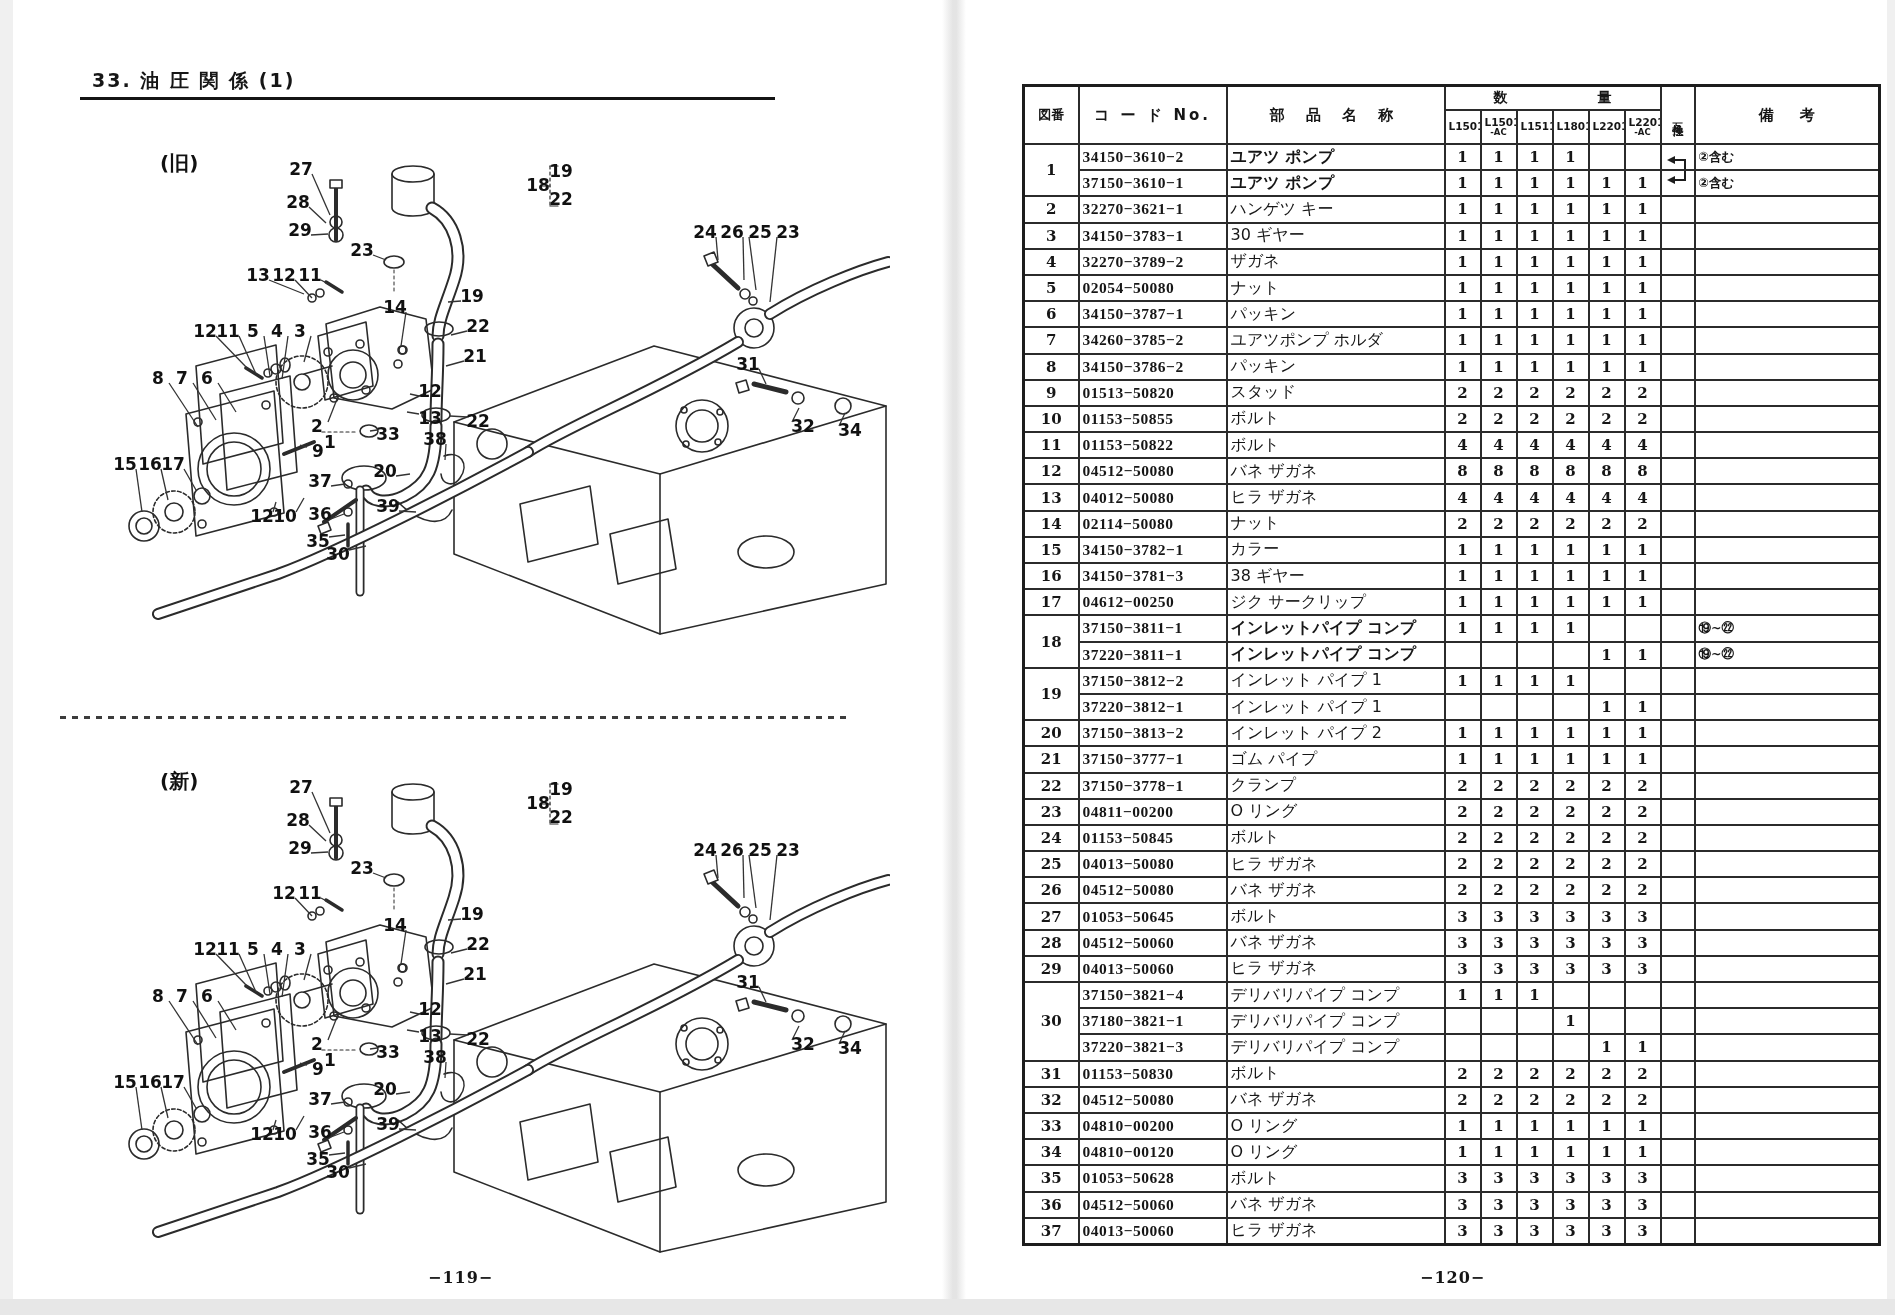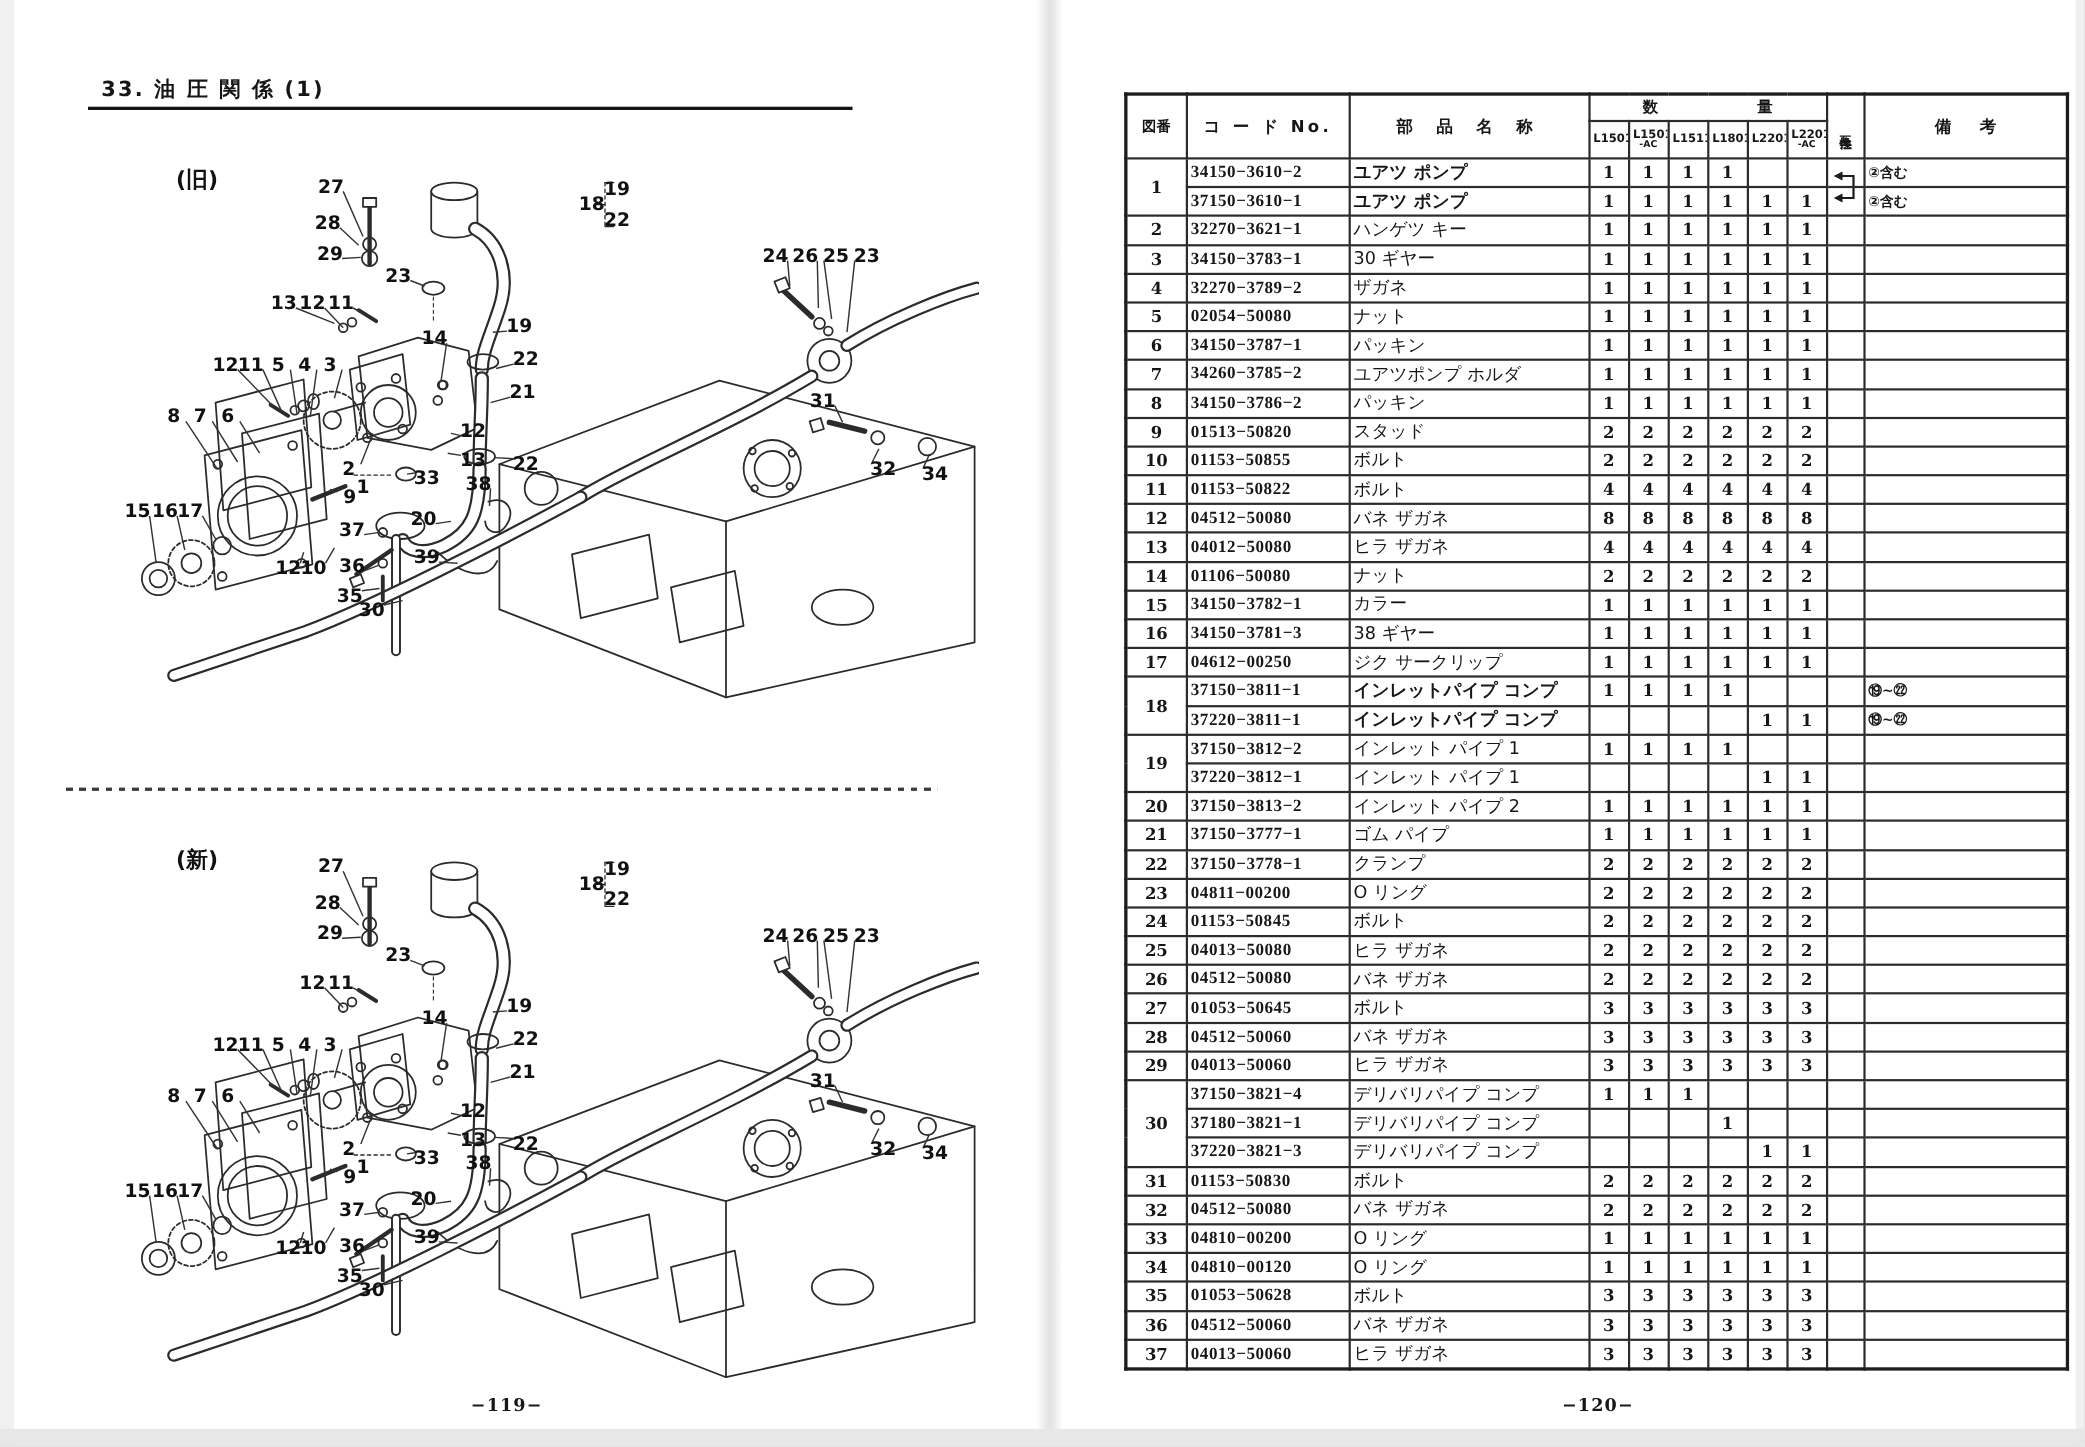--- a/index.html
+++ b/index.html
@@ -608,21 +608,21 @@
             <td class="qty">4</td>
             <td class="qty">4</td>
             <td class="qty">4</td>
             <td class="qty">4</td>
             <td class="qty">4</td>
             <td class="ic"></td>
             <td class="remark"></td>
           </tr>
           <tr>
             <td class="fig">14</td>
-            <td class="code">01106−50080</td>
+            <td class="code">02114−50080</td>
             <td class="name">ナット</td>
             <td class="qty">2</td>
             <td class="qty">2</td>
             <td class="qty">2</td>
             <td class="qty">2</td>
             <td class="qty">2</td>
             <td class="qty">2</td>
             <td class="ic"></td>
             <td class="remark"></td>
           </tr>

